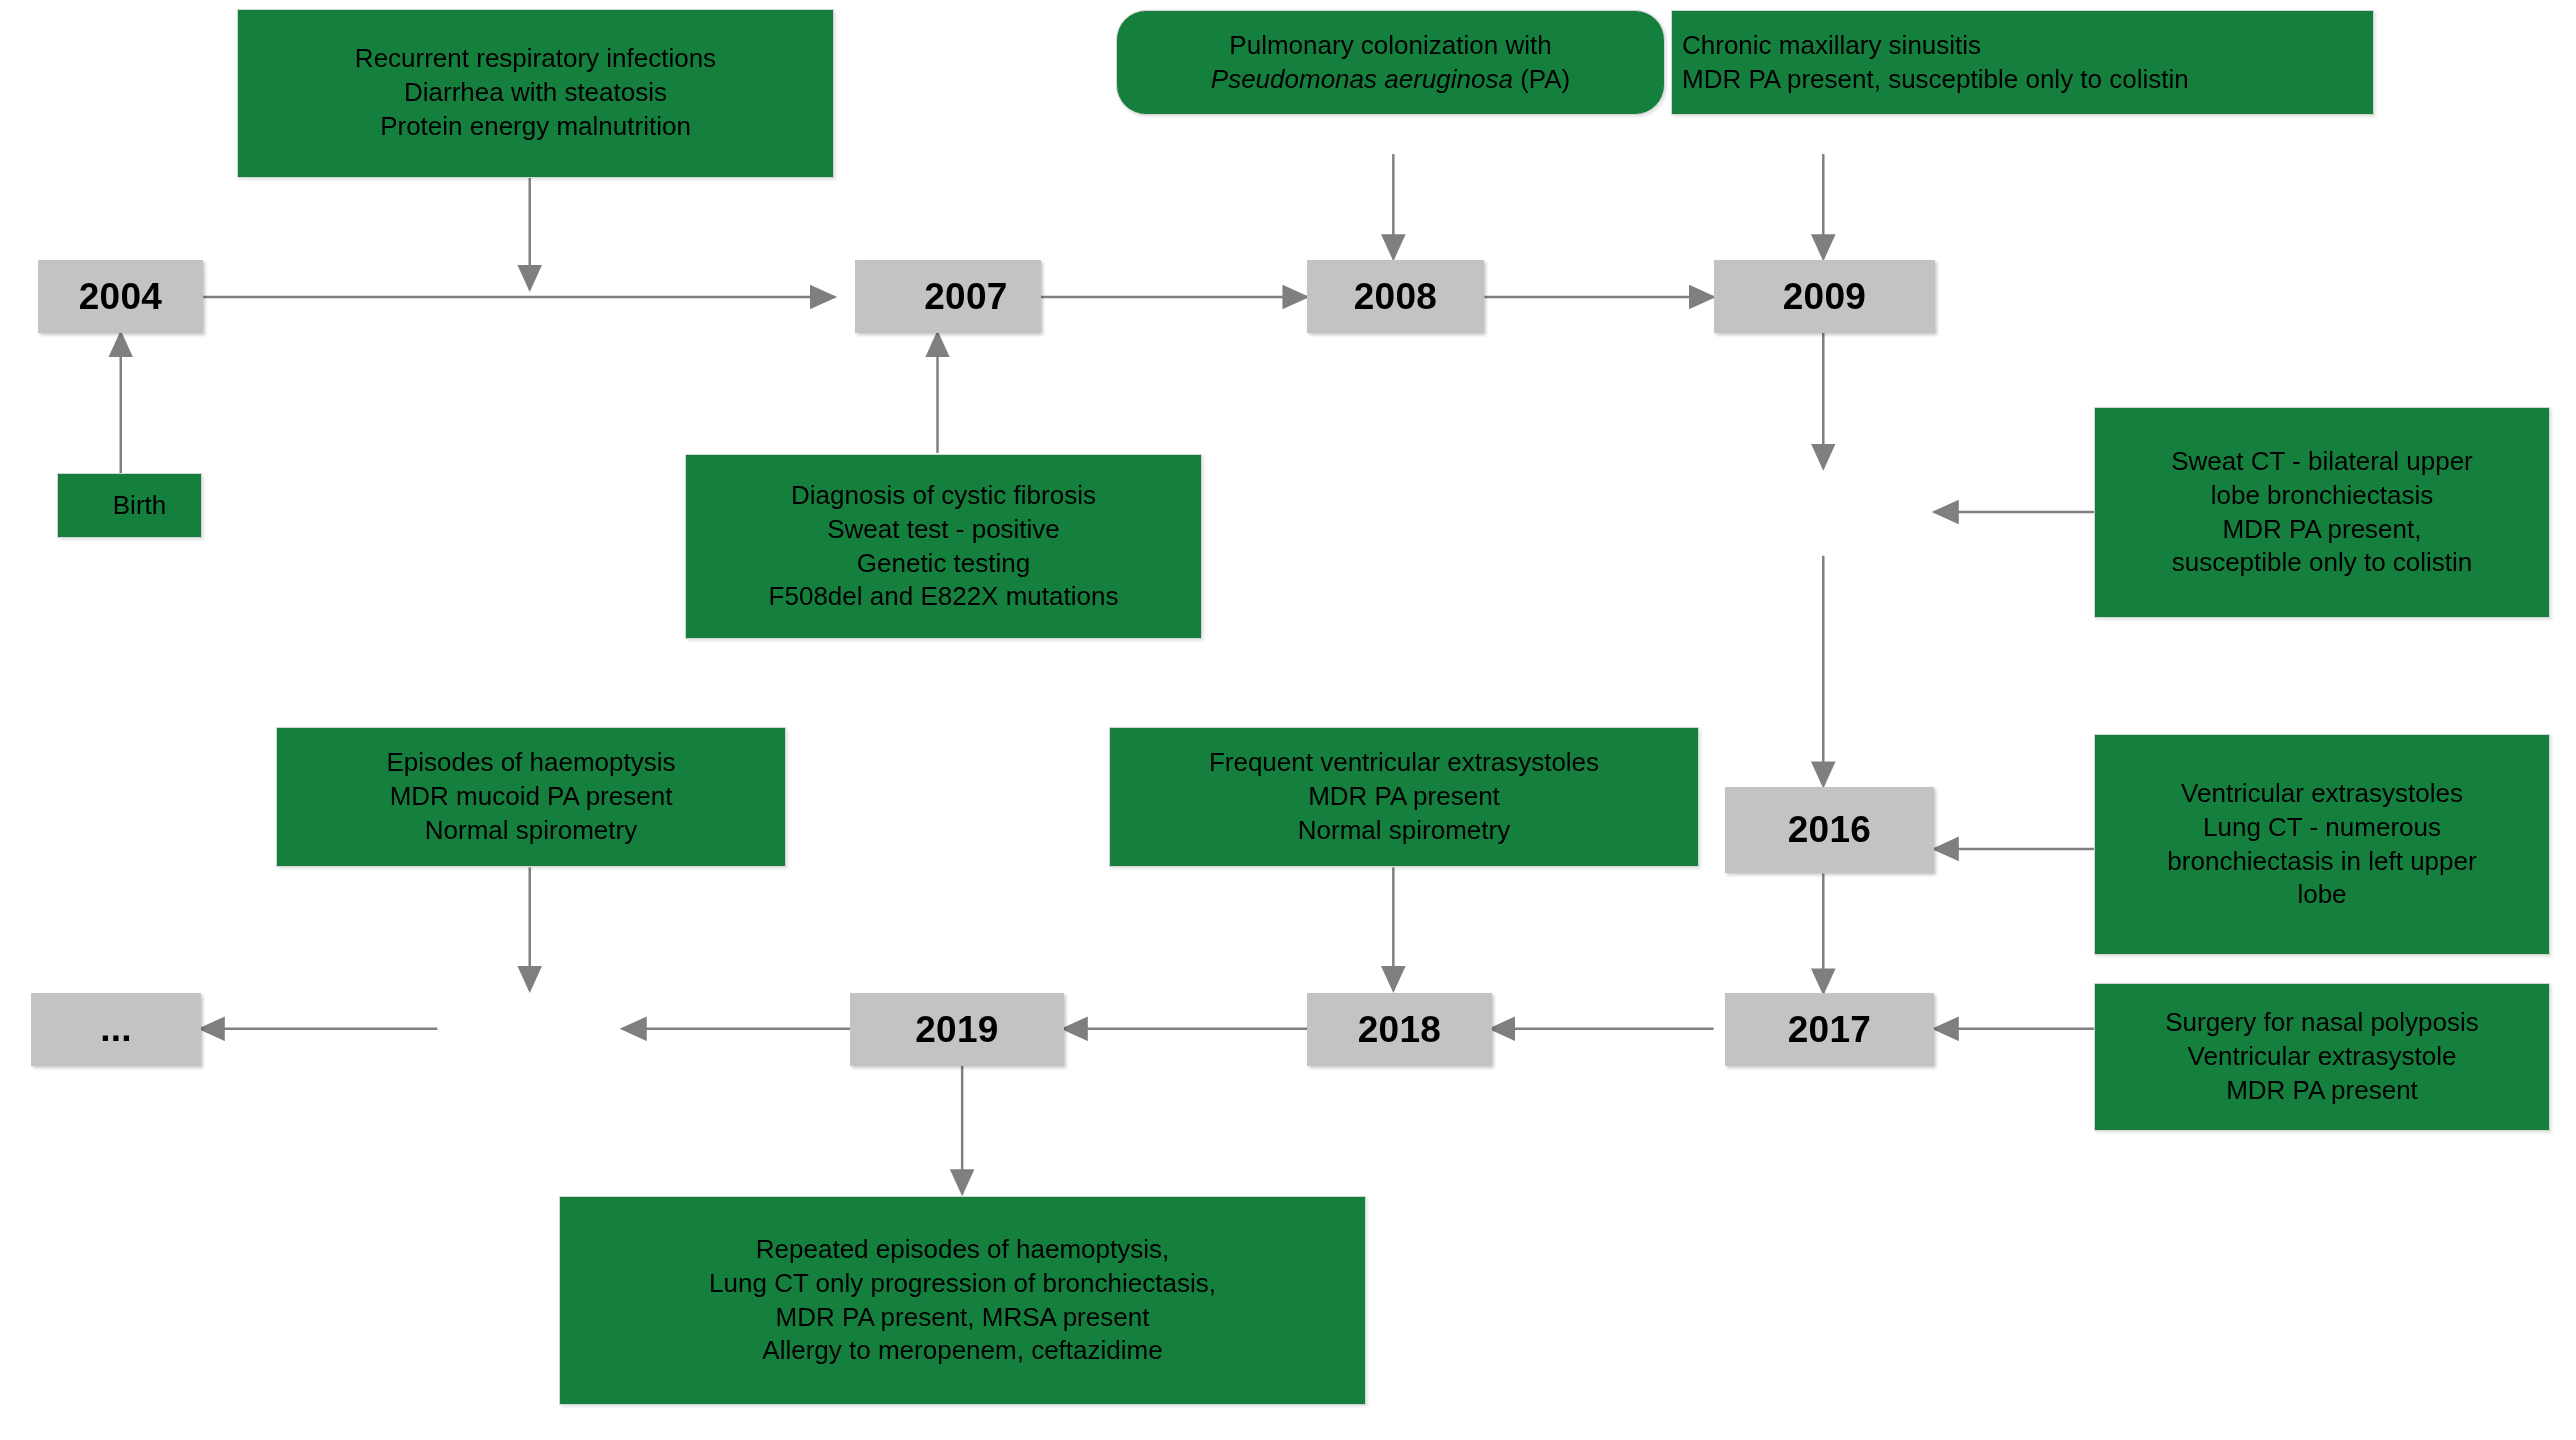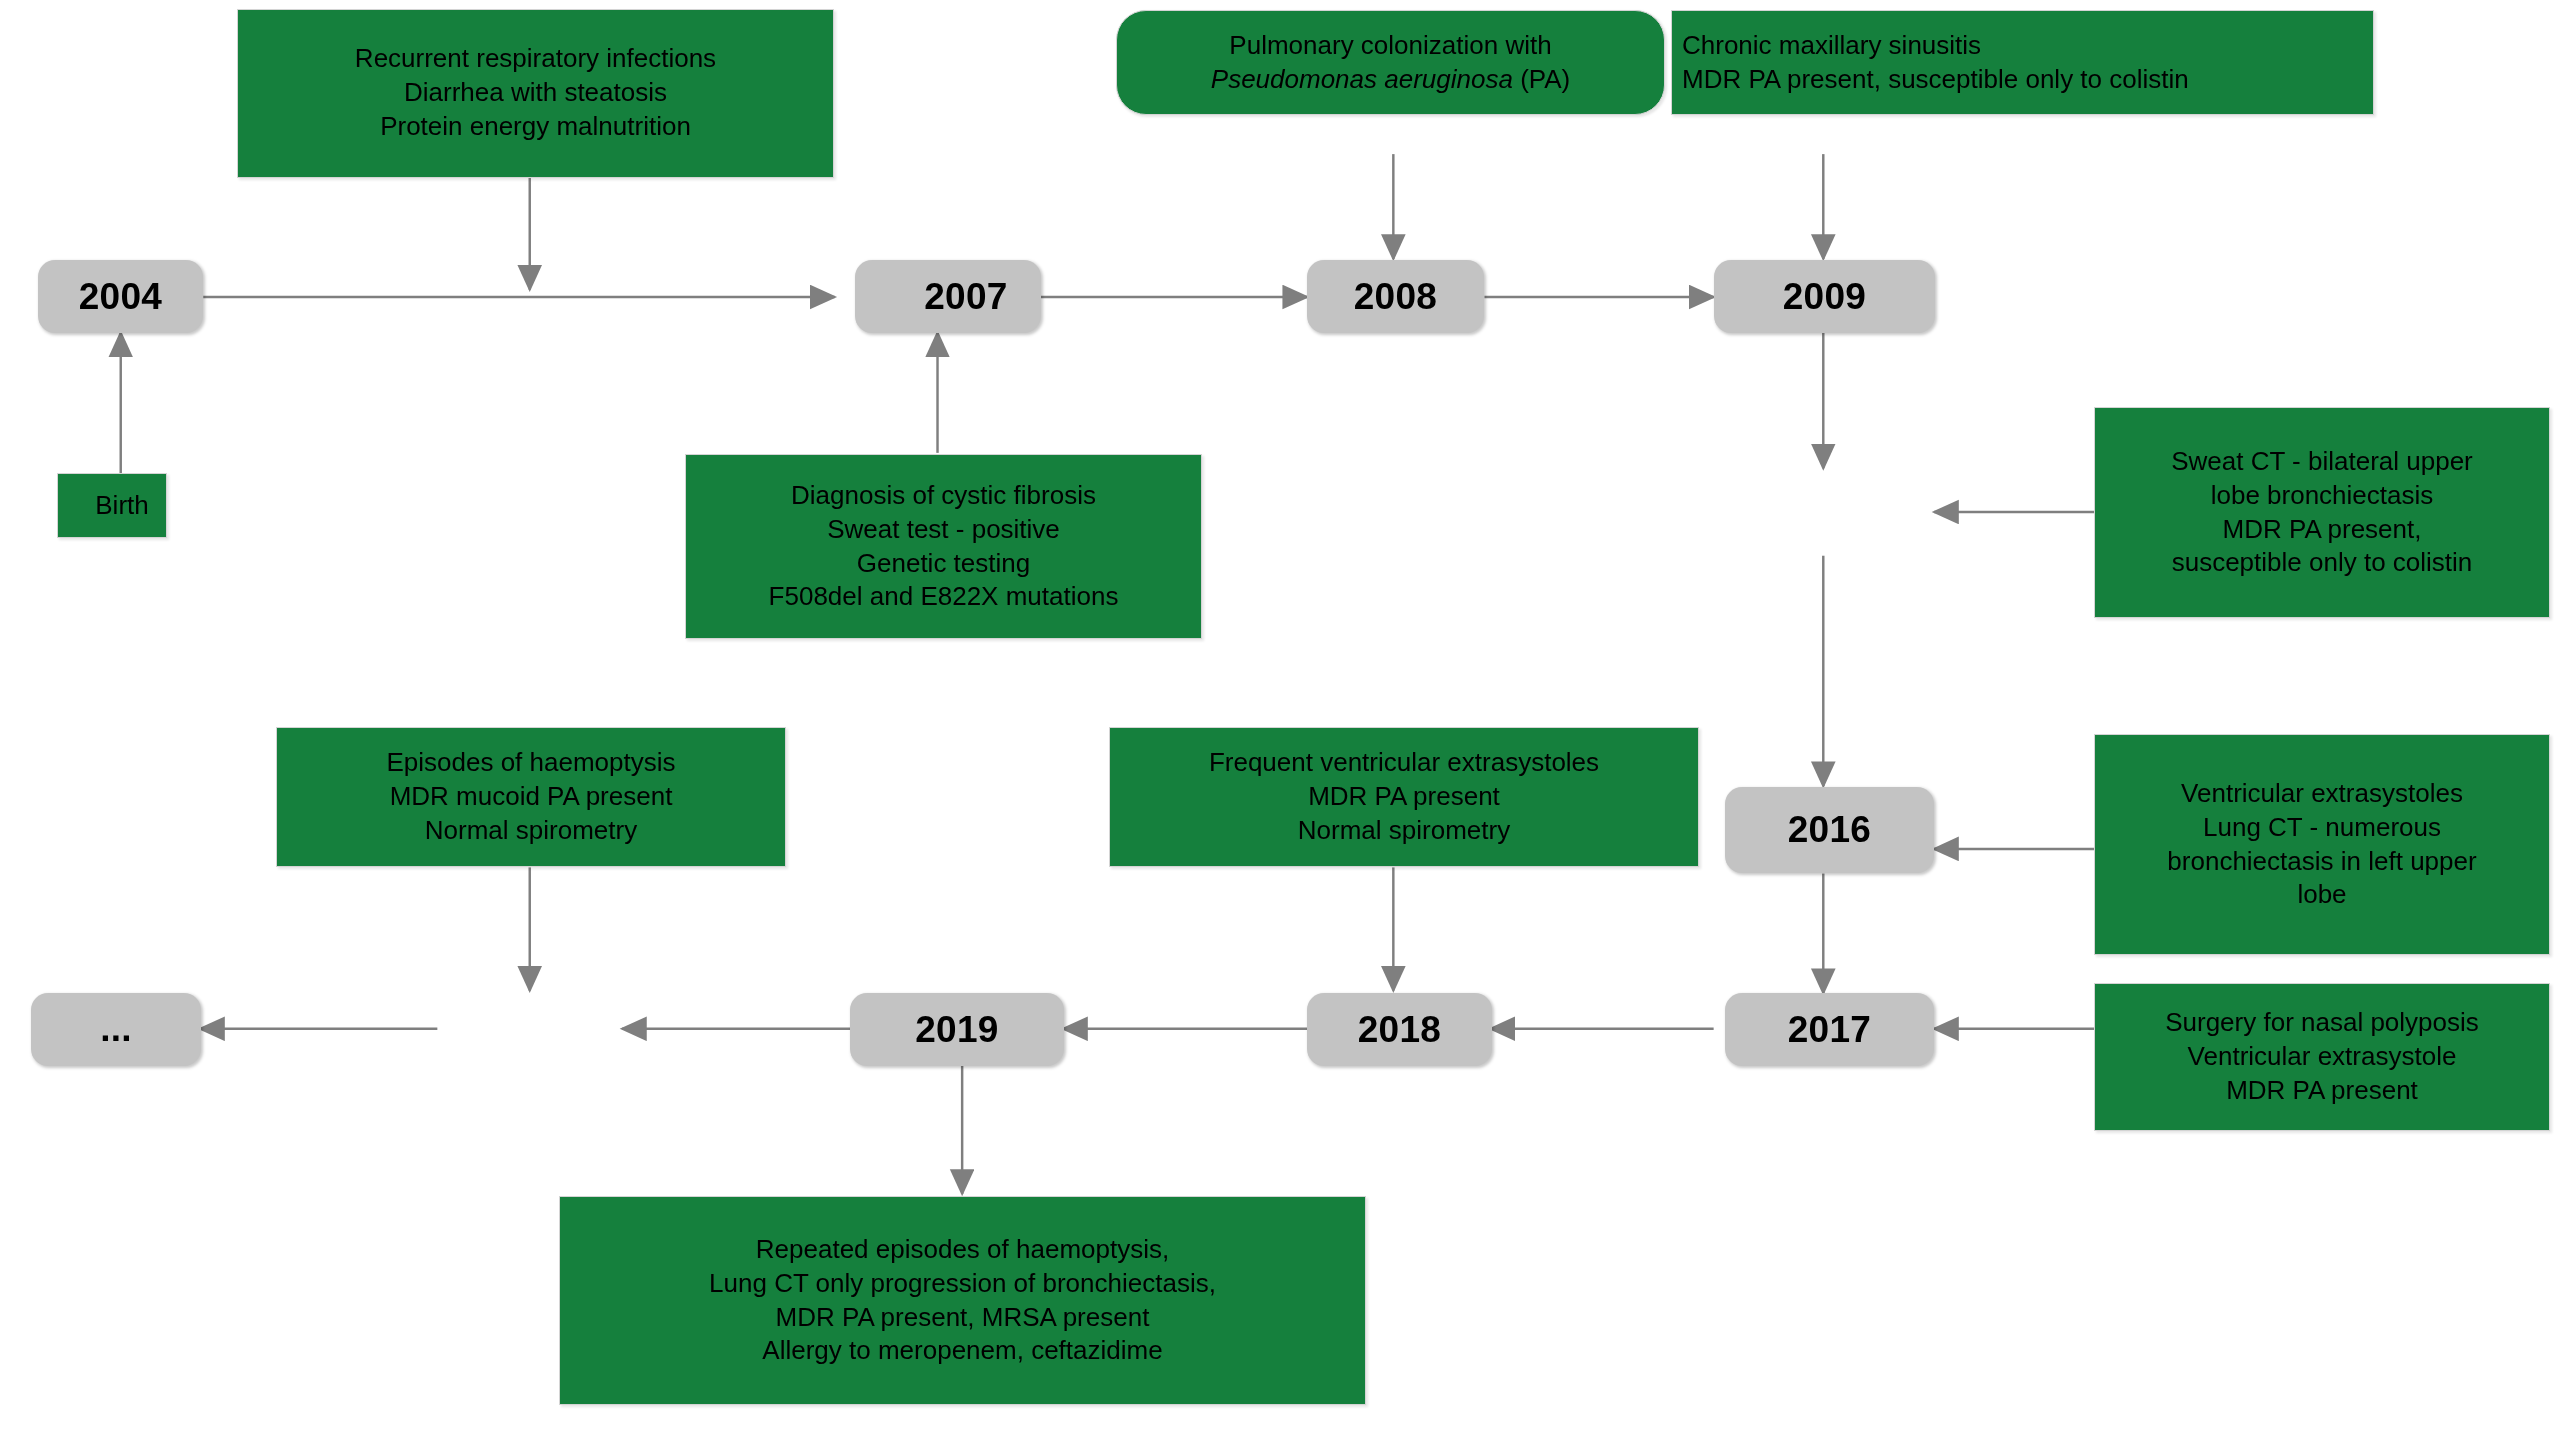--- a/index.html
+++ b/index.html
@@ -27,21 +27,21 @@
     position: absolute;
     box-sizing: border-box;
     display: flex;
     align-items: center;
     justify-content: center;
     text-align: center;
   }
   
   .year-chip {
     background: #c3c3c3;
-    border-radius: 17px;
+    border-radius: 0;
     color: #000000;
     font-weight: bold;
     font-size: 37px;
     letter-spacing: 0.3px;
     box-shadow: 1.8px 1.8px 3.1px rgba(0,0,0,0.22);
   }
   .year-chip .dots {
     font-size: 37px;
     font-weight: bold;
     line-height: 0.4;
@@ -137,21 +137,21 @@
 
   <div class="node year-chip" style="left:850px; top:993px; width:214px; height:73px;">
     <span>2019</span>
   </div>
 
 
   <div class="node year-chip" style="left:31px;   top:993px; width:170px; height:73px;">
     <span class="dots">...</span>
   </div>
 
-  <div class="note-box node" style="left:57px; top:473px; width:110px; height:65px;padding-left:30px;">
+  <div class="note-box node" style="left:57px; top:473px; width:145px; height:65px;padding-left:30px;">
     <div class="line">Birth</div>
   </div>
 
   <div class="note-box node" style="left:237px; top:8.6px; width:597px; height:169px;">
     <div class="line">Recurrent respiratory infections</div>
     <div class="line">Diarrhea with steatosis</div>
     <div class="line">Protein energy malnutrition</div>
   </div>
 
   <div class="note-box node" style="left:685px; top:454px; width:517px; height:185px;">

